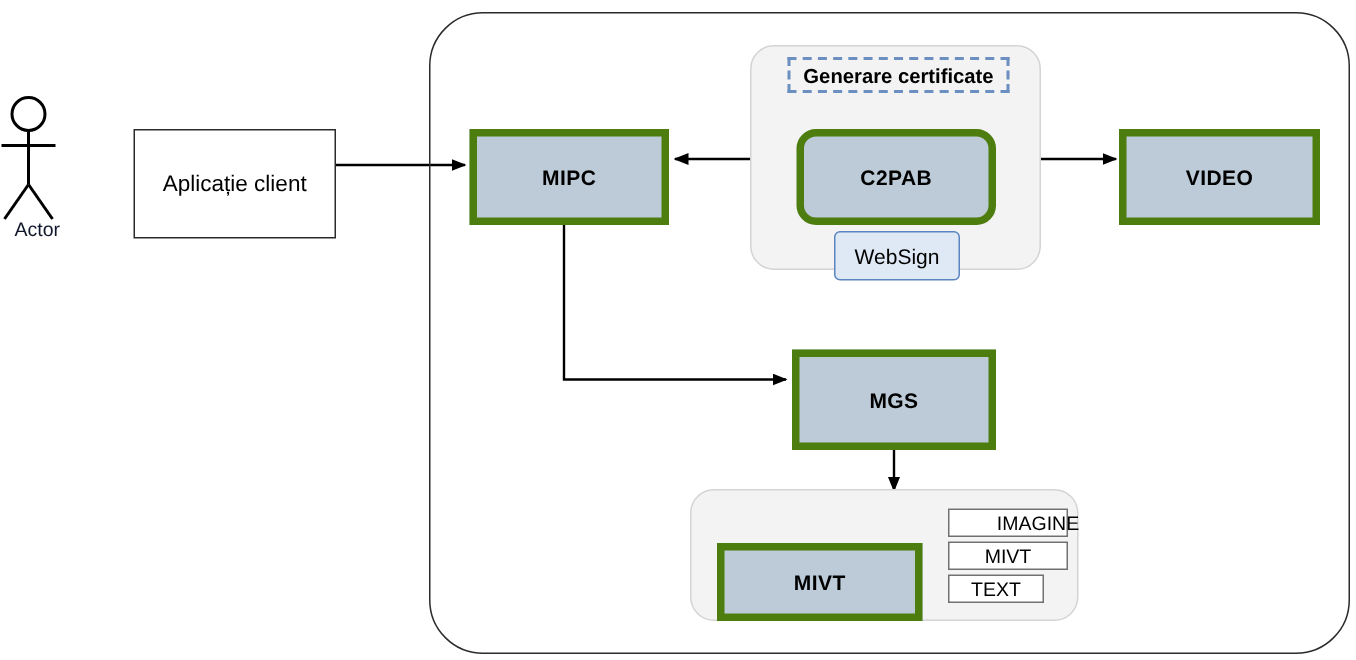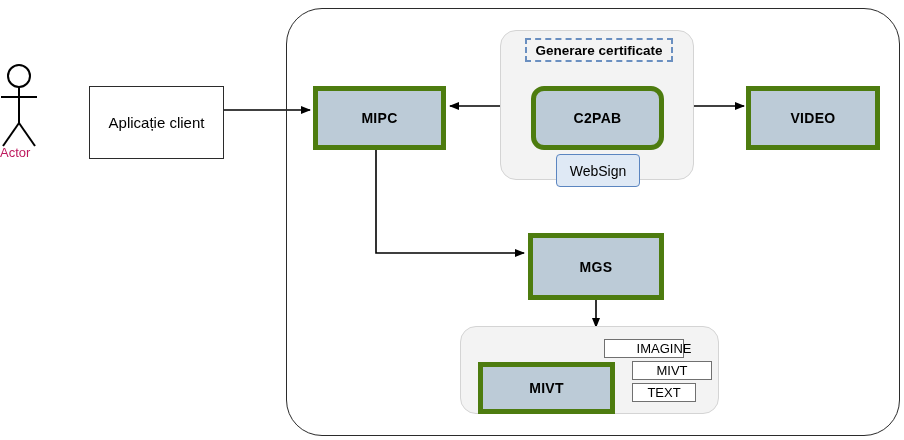--- a/index.html
+++ b/index.html
@@ -92,22 +92,22 @@
     border: 1.5px solid #707070;
     display: flex;
     align-items: center;
     justify-content: center;
     color: #000000;
     font-size: 13px;
   }
   .actor-label {
     position: absolute;
     font-size: 13px;
-    color: #be185d;
-    text-align: left;
+    color: #0f172a;
+    text-align: right;
   }
 </style>
 </head>
 <body>
 
 <div id="canvas">
 
   <svg class="layer" viewBox="0 0 904 440">
     <defs>
       <marker id="arrowEnd" markerWidth="10" markerHeight="8" refX="9" refY="4" orient="auto" markerUnits="userSpaceOnUse">
@@ -154,17 +154,17 @@
   <div class="websign-box" style="left:556px; top:154px; width:84px; height:33px;">WebSign</div>
 
   <div class="node filled-box" style="left:746px; top:74px; width:134px; height:64px;">VIDEO</div>
 
   <div class="node filled-box" style="left:528px; top:221px; width:136px; height:67px;">MGS</div>
 
   <div class="round-panel" style="left:460px; top:326px; width:259px; height:88px;"></div>
 
   <div class="node filled-box" style="left:478px; top:350px; width:137px; height:52px;">MIVT</div>
 
-  <div class="media-box" style="left:604px; top:339px; width:80px; height:19px;padding-left:40px;">IMAGINE</div>
+  <div class="media-box" style="left:632px; top:339px; width:80px; height:19px;padding-left:40px;">IMAGINE</div>
   <div class="media-box" style="left:632px; top:361px; width:80px; height:19px;">MIVT</div>
   <div class="media-box" style="left:632px; top:383px; width:64px; height:19px;">TEXT</div>
 
 </div>
 
 </body></html>

